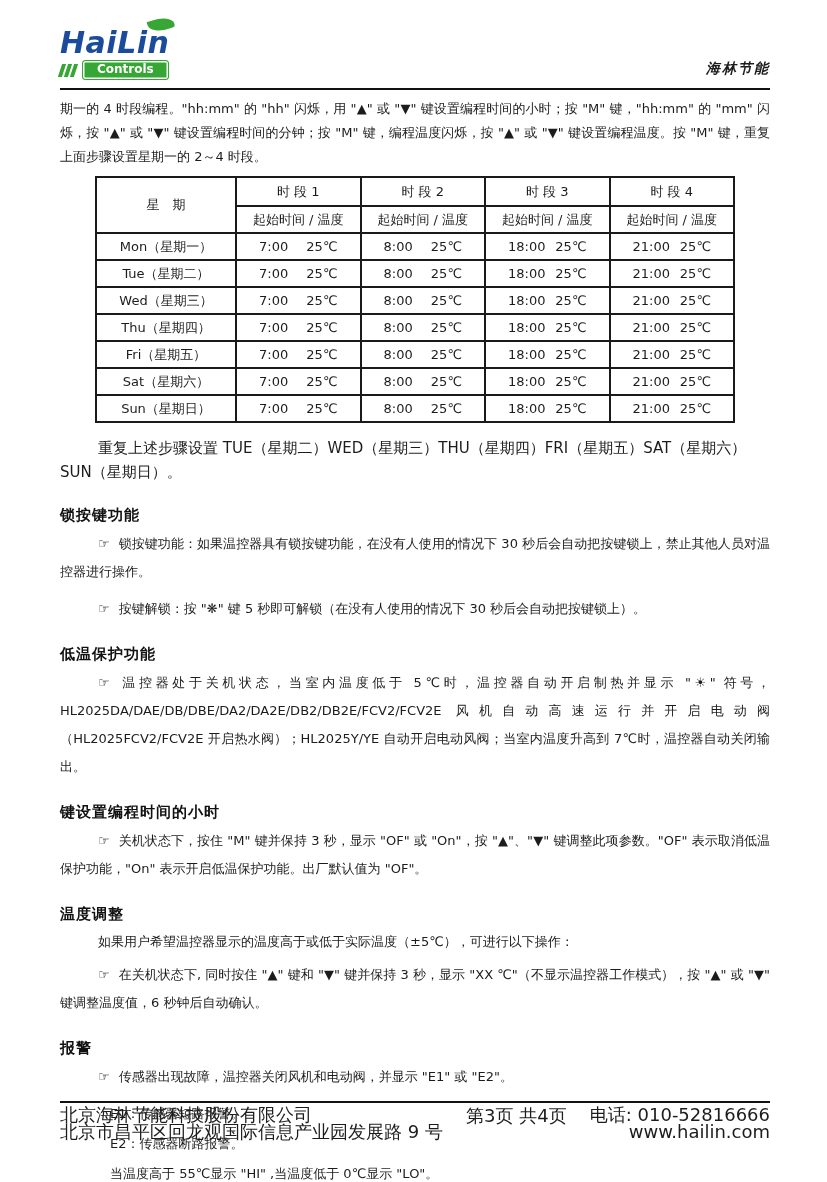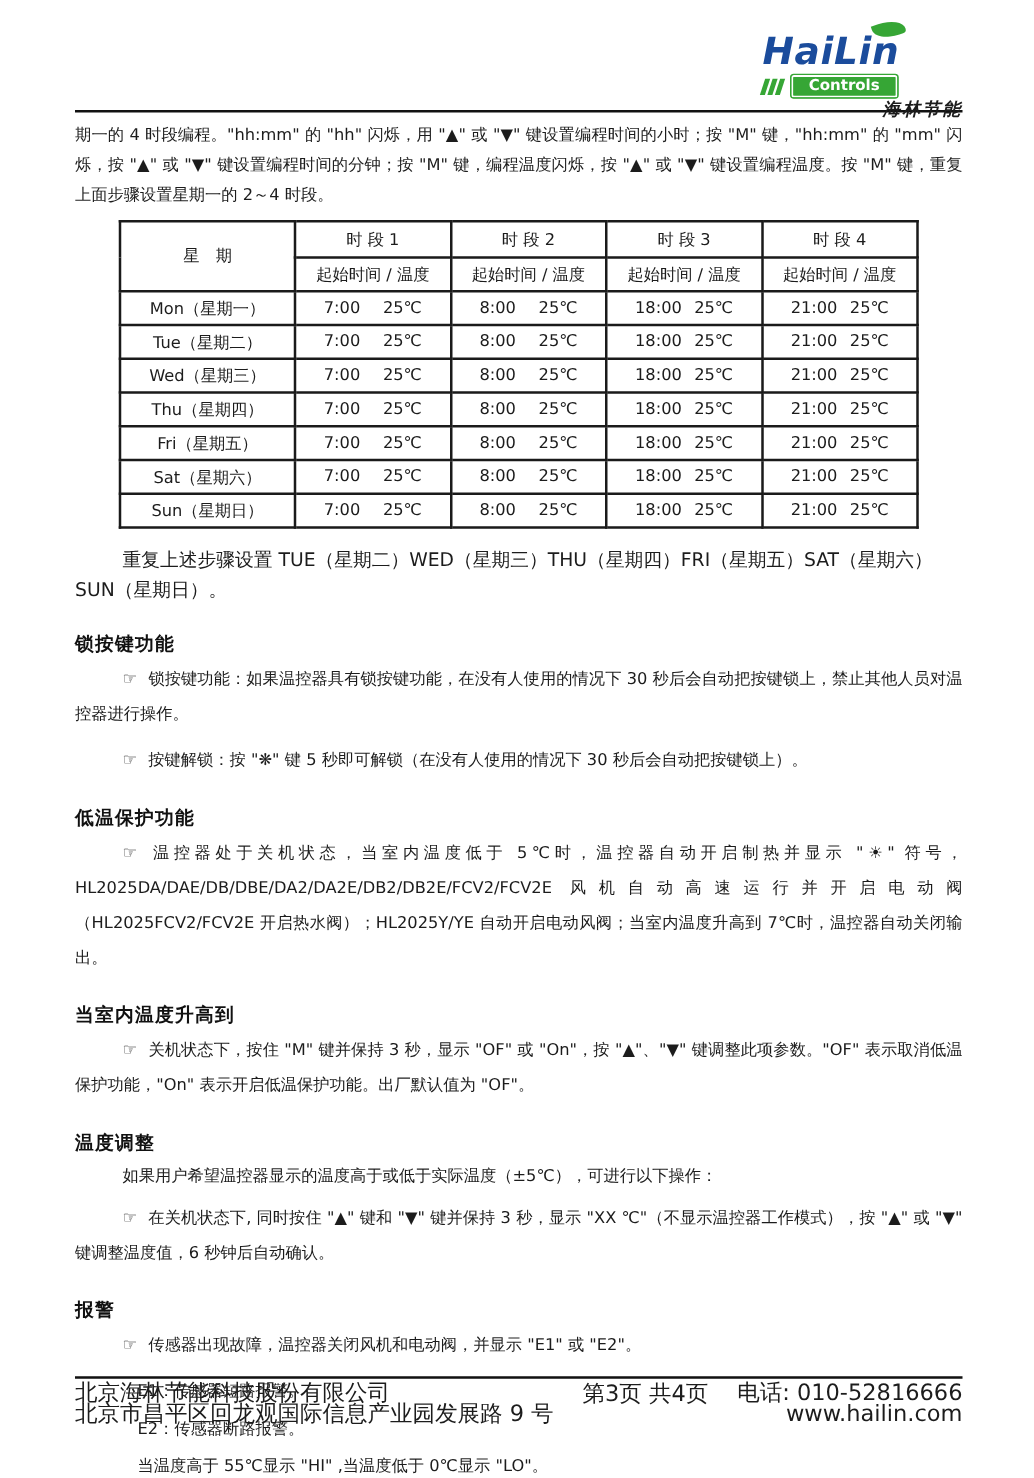--- a/index.html
+++ b/index.html
@@ -8,21 +8,21 @@
     position: relative;
     width: 827px; height: 1182px;
     background: #fff;
     color: #1c1c1c;
     font-family: "DejaVu Sans", sans-serif;
     padding: 28px 57px 0 60px;
     overflow: hidden;
   }
   
   .hdr { display:flex; justify-content:space-between; align-items:flex-end;
-         border-bottom: 2px solid #111; padding-bottom: 8px; height: 62px; flex-direction: column; }
+         border-bottom: 2px solid #111; padding-bottom: 8px; height: 62px; }
   .logo { position: relative; width: 160px; }
   .logo-text { color:#1b4c9c; font-weight:bold; font-style:italic;
                font-size:30px; line-height:28px; letter-spacing:0.5px; }
   .leaf { position:absolute; top:-11px; left:88px; width:26px; height:13px;
           background:#36a635; border-radius: 0 100% 4px 100%;
           transform: rotate(-18deg); }
   .logo-sub { display:flex; align-items:center; margin-top:3px; }
   .bars { display:flex; margin-right:4px; }
   .bars i { display:block; width:4px; height:13px; background:#36a635;
             margin-right:2px; transform: skewX(-18deg); }
@@ -297,21 +297,21 @@
 
   <p class="after-table">重复上述步骤设置 TUE（星期二）WED（星期三）THU（星期四）FRI（星期五）SAT（星期六）SUN（星期日）。</p>
 
   <h2>锁按键功能</h2>
   <p class="para"><span class="hand">☞</span><span>锁按键功能：如果温控器具有锁按键功能，在没有人使用的情况下 30 秒后会自动把按键锁上，禁止其他人员对温控器进行操作。</span></p>
   <p class="para"><span class="hand">☞</span><span>按键解锁：按 "❋" 键 5 秒即可解锁（在没有人使用的情况下 30 秒后会自动把按键锁上）。</span></p>
 
   <h2>低温保护功能</h2>
   <p class="para"><span class="hand">☞</span><span>温控器处于关机状态，当室内温度低于 5℃时，温控器自动开启制热并显示 "☀" 符号，HL2025DA/DAE/DB/DBE/DA2/DA2E/DB2/DB2E/FCV2/FCV2E 风机自动高速运行并开启电动阀（HL2025FCV2/FCV2E 开启热水阀）；HL2025Y/YE 自动开启电动风阀；当室内温度升高到 7℃时，温控器自动关闭输出。</span></p>
 
-  <h2>当室内温度升高到</h2>
+  <h2>键设置编程时间的小时</h2>
   <p class="para"><span class="hand">☞</span><span>关机状态下，按住 "M" 键并保持 3 秒，显示 "OF" 或 "On"，按 "▲"、"▼" 键调整此项参数。"OF" 表示取消低温保护功能，"On" 表示开启低温保护功能。出厂默认值为 "OF"。</span></p>
 
   <h2>温度调整</h2>
   <p class="plainline">如果用户希望温控器显示的温度高于或低于实际温度（±5℃），可进行以下操作：</p>
   <p class="para"><span class="hand">☞</span><span>在关机状态下, 同时按住 "▲" 键和 "▼" 键并保持 3 秒，显示 "XX ℃"（不显示温控器工作模式），按 "▲" 或 "▼" 键调整温度值，6 秒钟后自动确认。</span></p>
 
   <h2>报警</h2>
   <p class="para"><span class="hand">☞</span><span>传感器出现故障，温控器关闭风机和电动阀，并显示 "E1" 或 "E2"。</span></p>
   <p class="sub-line">E1：传感器短路报警。</p>
   <p class="sub-line">E2：传感器断路报警。</p>

